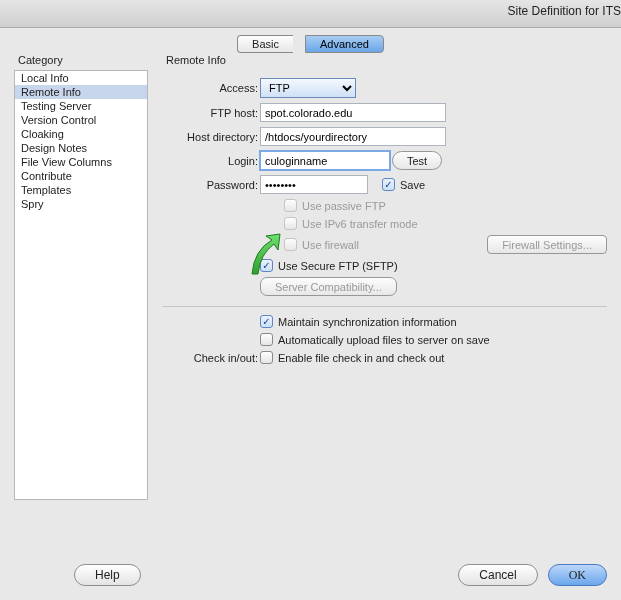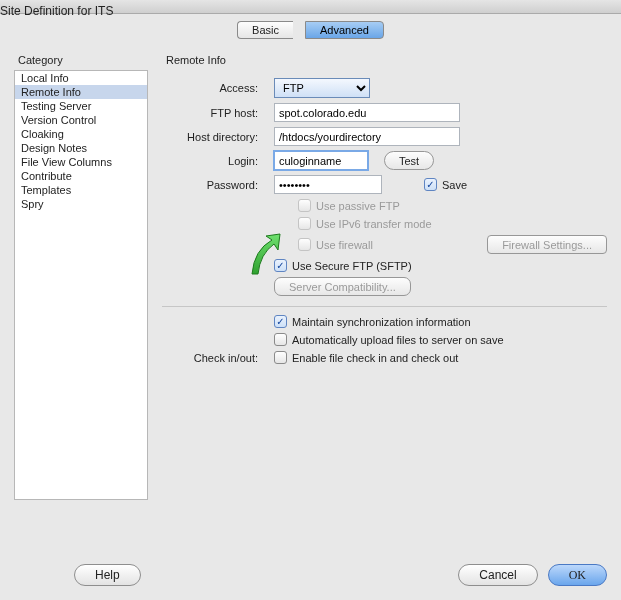--- a/index.html
+++ b/index.html
@@ -7,23 +7,23 @@
     margin: 0;
     font-family: "Lucida Grande", "Helvetica Neue", Arial, sans-serif;
     font-size: 11px;
     background: #e8e8e8;
     width: 621px;
     height: 600px;
     position: relative;
     color: #222;
   }
   .titlebar {
-    height: 14px;
+    height: 28px;
     line-height: 22px;
-    text-align: left;
+    text-align: right;
     background: linear-gradient(#e5e5e5, #cfcfcf);
     border-bottom: 1px solid #aaa;
     font-size: 12px;
   }
   .tabstrip {
     height: 26px;
     display: flex;
     justify-content: center;
     align-items: center;
     gap: 12px;
@@ -75,21 +75,21 @@
     background: #c7d6ec;
   }
   .form {
     position: absolute;
     top: 16px; left: 148px; right: 0;
     height: 430px;
   }
   .row {
     display: flex;
     align-items: center;
-    gap: 16px;
+    gap: 2px;
     margin-bottom: 5px;
   }
   .row .lbl {
     width: 96px;
     text-align: right;
     font-size: 11px;
   }
   select.aqua {
     border: 1px solid #6a8bb8;
     border-radius: 0;
@@ -227,21 +227,21 @@
       <input class="text" style="width: 186px;" value="spot.colorado.edu">
     </div>
 
     <div class="row">
       <span class="lbl">Host directory:</span>
       <input class="text" style="width: 186px;" value="/htdocs/yourdirectory">
     </div>
 
     <div class="row">
       <span class="lbl">Login:</span>
-      <input class="text focused" style="width: 94px;" value="culoginname">
+      <input class="text focused" style="width: 130px;" value="culoginname">
       <span class="btn">Test</span>
     </div>
 
     <div class="row">
       <span class="lbl">Password:</span>
       <input class="text" style="width: 108px;" value="••••••••">
       <span style="width:10px"></span>
       <label class="chk">
         <span class="box checked">✓</span>
         <span>Save</span>

